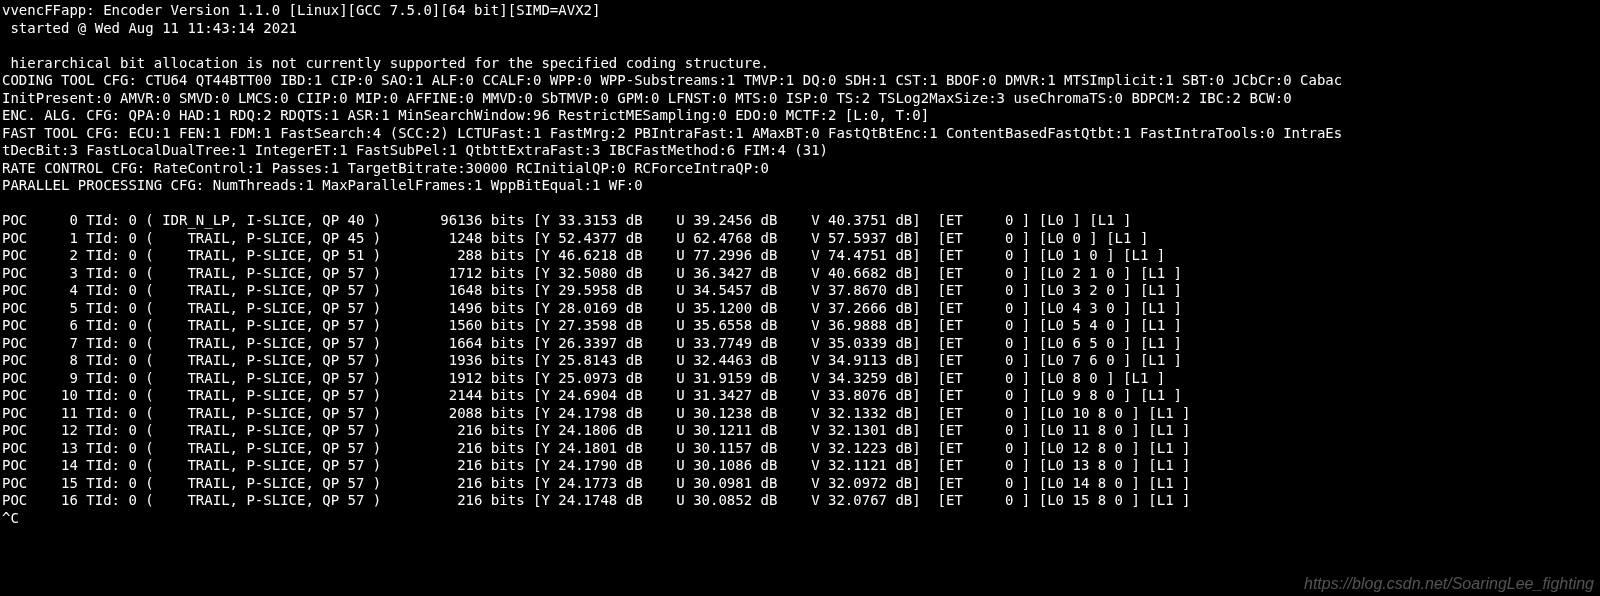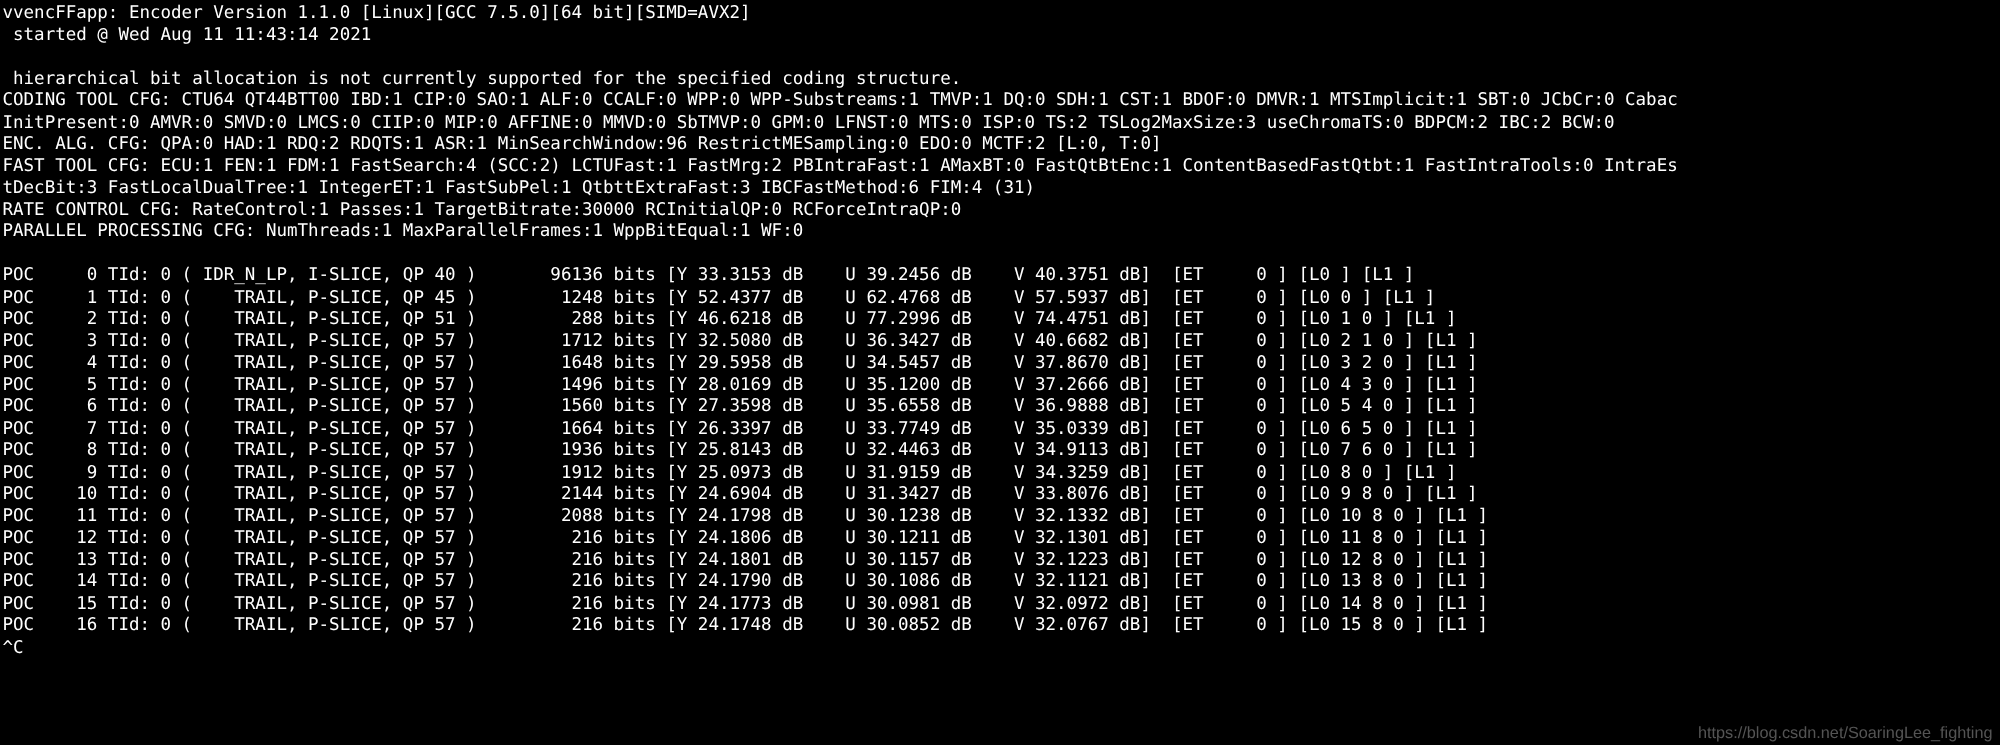--- a/index.html
+++ b/index.html
@@ -20,24 +20,25 @@
     white-space: pre;
   }
   .term {
     padding: 2px 16px 0 2px;
   }
   .watermark {
     position: absolute;
     right: 6px;
     bottom: 2px;
     color: #9a9a9a;
-    font-size: 13px;
+    font-size: 16px;
     opacity: .55;
     pointer-events: none;
     font-family: sans-serif;
+    font-style: italic;
   }
 </style>
 </head>
 <body>
 
 <pre class="term"><span>vvencFFapp: Encoder Version 1.1.0 [Linux][GCC 7.5.0][64 bit][SIMD=AVX2]</span>
 <span> started @ Wed Aug 11 11:43:14 2021</span>
 <span></span>
 <span> hierarchical bit allocation is not currently supported for the specified coding structure.</span>
 <span>CODING TOOL CFG: CTU64 QT44BTT00 IBD:1 CIP:0 SAO:1 ALF:0 CCALF:0 WPP:0 WPP-Substreams:1 TMVP:1 DQ:0 SDH:1 CST:1 BDOF:0 DMVR:1 MTSImplicit:1 SBT:0 JCbCr:0 Cabac</span>

